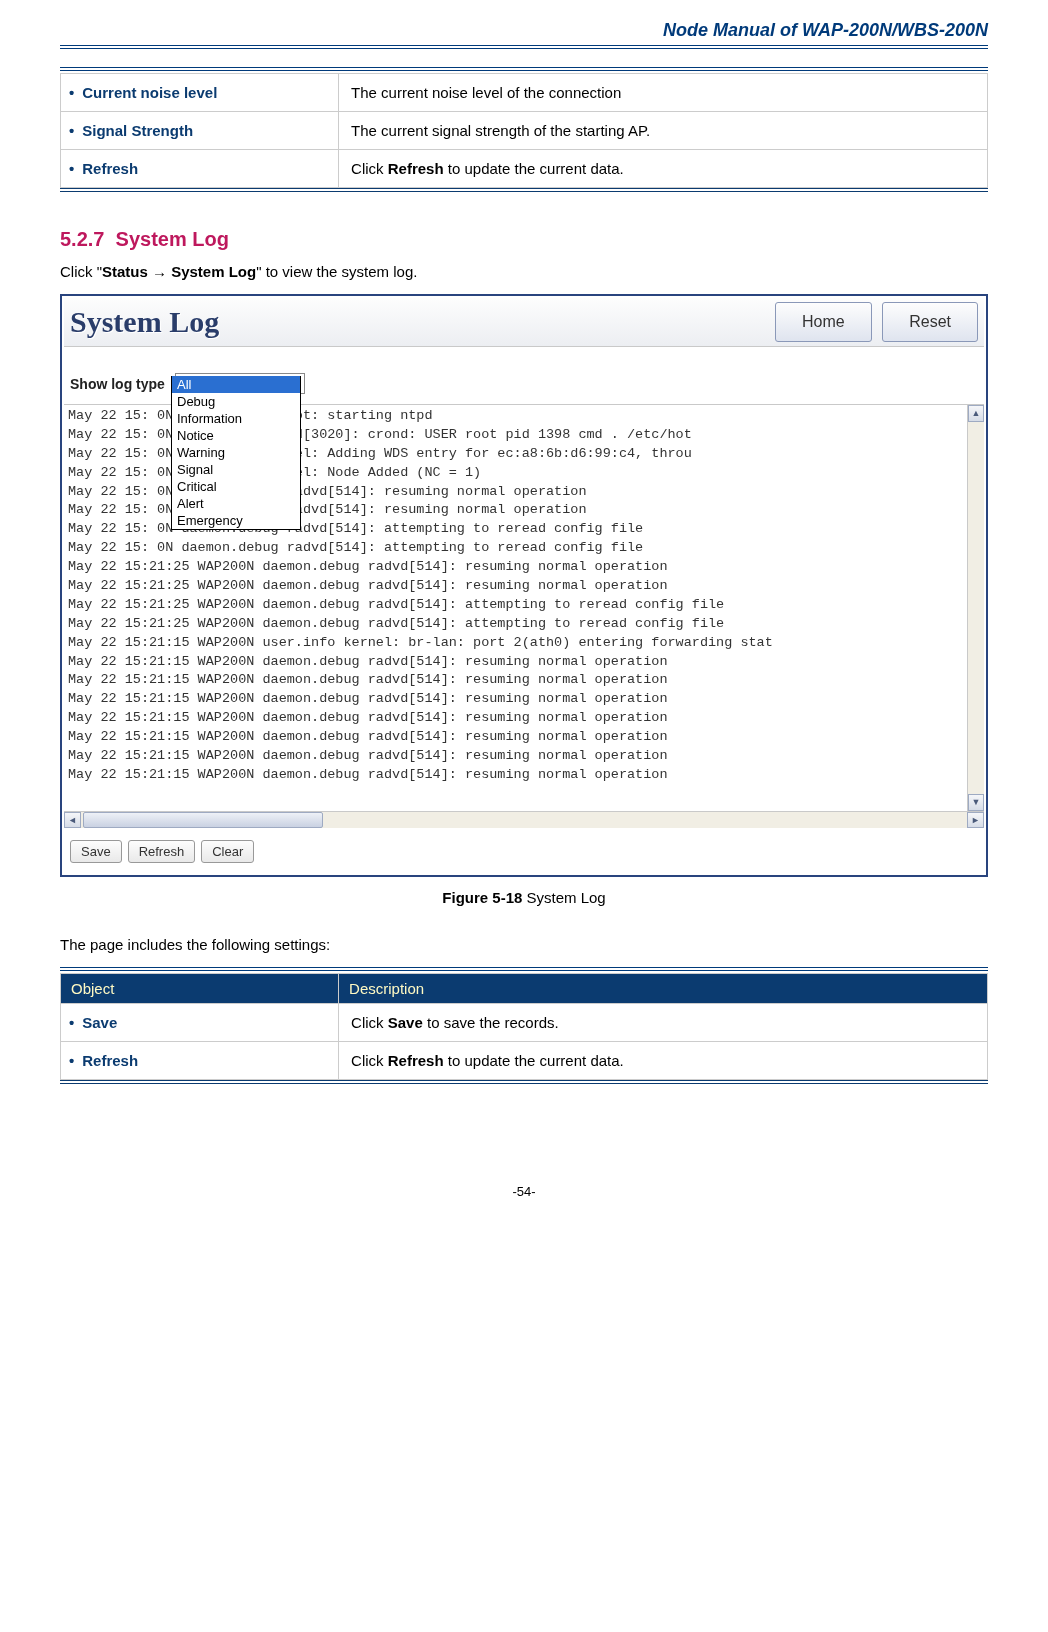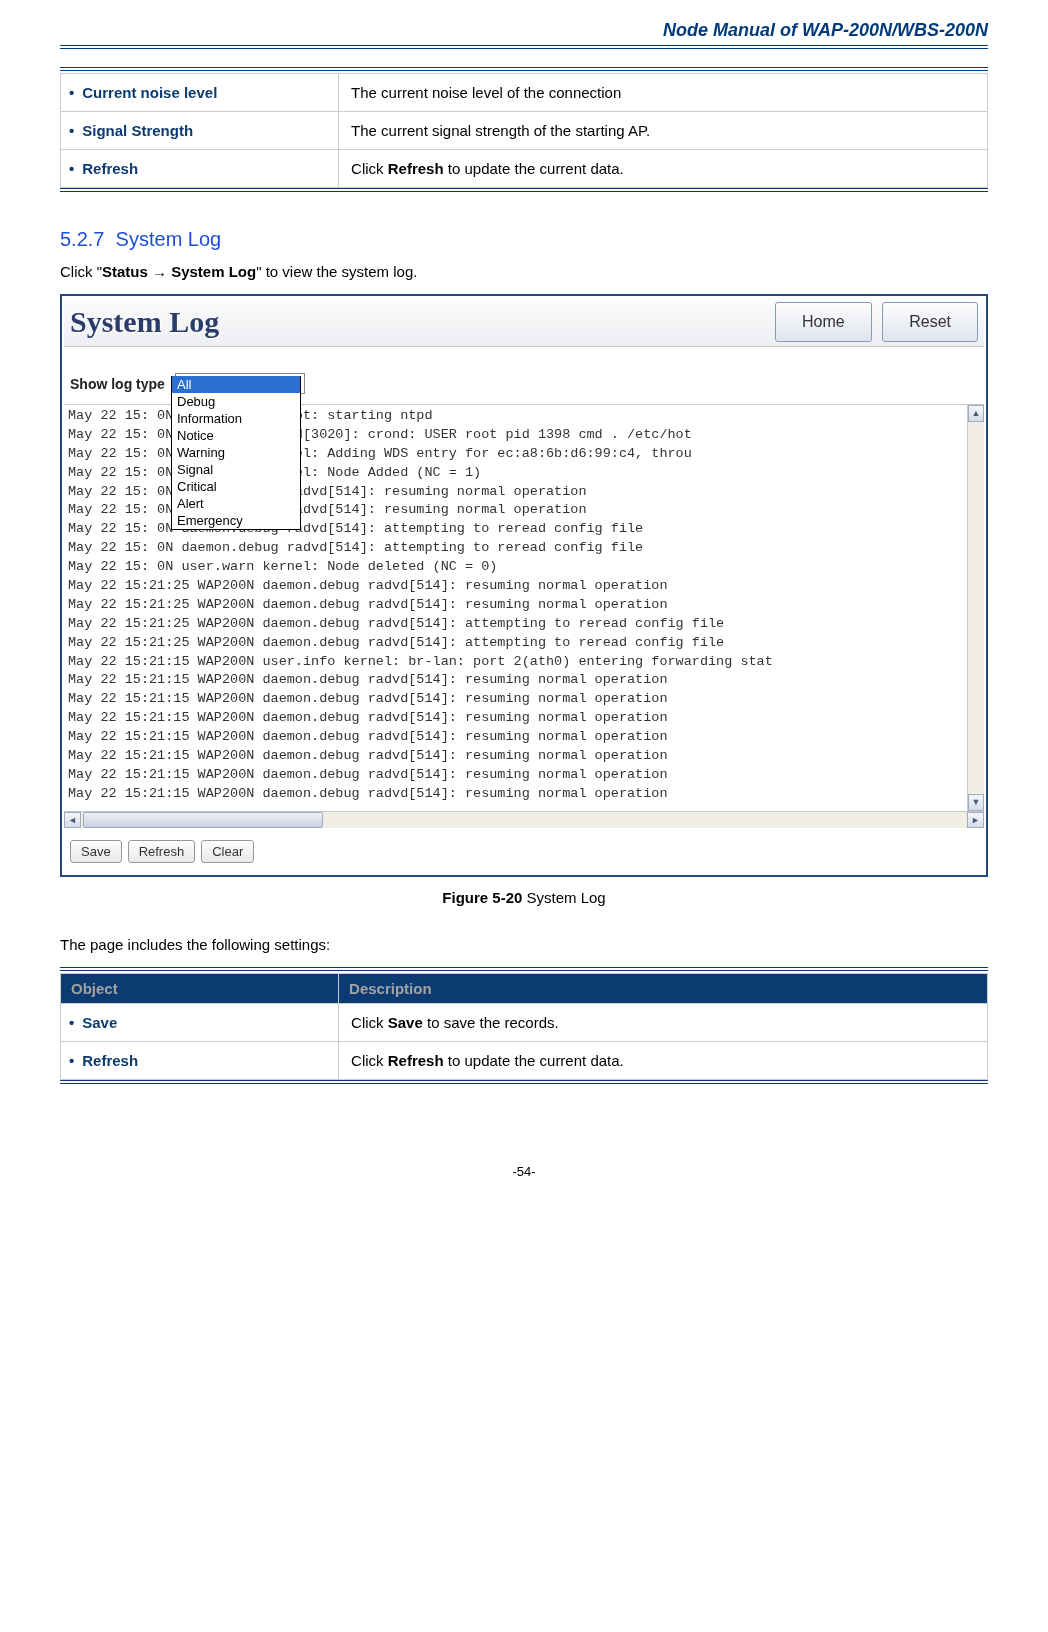--- a/index.html
+++ b/index.html
@@ -27,25 +27,25 @@
   .double-bar {
     border-top: 4px double #003a7a;
     margin-bottom: 2px;
   }
   table.param {
     width: 100%;
     border-collapse: collapse;
   }
   table.param th {
     background: #0b3b70;
-    color: #a3a3a3;
+    color: #fef9c3;
     text-align: left;
     padding: 6px 10px;
     font-size: 15px;
-    font-weight: bold;
+    font-weight: normal;
     border: 1px solid #ccc;
   }
   table.param td {
     border: 1px solid #ccc;
     padding: 10px 12px;
     font-size: 15px;
     vertical-align: middle;
   }
   table.param td.obj {
     width: 30%;
@@ -58,22 +58,22 @@
     padding-right: 8px;
     font-weight: bold;
   }
   .double-bar-bottom {
     border-top: 4px double #0b3b70;
     margin-top: 0;
   }
   h3.section {
     font-size: 20px;
     margin: 36px 0 12px 0;
-    font-weight: normal;
-    color: #1d4ed8;
+    font-weight: bold;
+    color: #be185d;
   }
   .body-text {
     font-size: 15px;
     margin: 8px 0 14px 0;
   }
   .screenshot-box {
     border: 2px solid #29447e;
     padding: 2px;
     background: #fff;
   }
@@ -235,21 +235,21 @@
     font-family: Tahoma, Arial, sans-serif;
   }
   .fig-caption {
     text-align: center;
     font-size: 15px;
     margin: 12px 0 30px 0;
   }
   .page-num {
     text-align: center;
     font-size: 13px;
-    margin-top: 80px;
+    margin-top: 100px;
     color: #000;
   }
   .log-layer {
     position: relative;
   }
   .dropdown-overlay {
     position: absolute;
     top: -29px;
     left: 0;
   }
@@ -313,21 +313,20 @@
       <div class="log-layer">
         <div class="log-area" id="log-area">
             <span class="log-line">May 22 15:             0N user.notice root: starting ntpd</span>
             <span class="log-line">May 22 15:             0N cron.info crond[3020]: crond: USER root pid 1398 cmd . /etc/hot</span>
             <span class="log-line">May 22 15:             0N user.warn kernel: Adding WDS entry for ec:a8:6b:d6:99:c4, throu</span>
             <span class="log-line">May 22 15:             0N user.warn kernel: Node Added (NC = 1)</span>
             <span class="log-line">May 22 15:             0N daemon.debug radvd[514]: resuming normal operation</span>
             <span class="log-line">May 22 15:             0N daemon.debug radvd[514]: resuming normal operation</span>
             <span class="log-line">May 22 15:             0N daemon.debug radvd[514]: attempting to reread config file</span>
             <span class="log-line">May 22 15:             0N daemon.debug radvd[514]: attempting to reread config file</span>
-            <span class="log-line">May 22 15:             0N user.warn kernel: Node deleted (NC = 0)</span>
             <span class="log-line">May 22 15:21:25 WAP200N daemon.debug radvd[514]: resuming normal operation</span>
             <span class="log-line">May 22 15:21:25 WAP200N daemon.debug radvd[514]: resuming normal operation</span>
             <span class="log-line">May 22 15:21:25 WAP200N daemon.debug radvd[514]: attempting to reread config file</span>
             <span class="log-line">May 22 15:21:25 WAP200N daemon.debug radvd[514]: attempting to reread config file</span>
             <span class="log-line">May 22 15:21:15 WAP200N user.info kernel: br-lan: port 2(ath0) entering forwarding stat</span>
             <span class="log-line">May 22 15:21:15 WAP200N daemon.debug radvd[514]: resuming normal operation</span>
             <span class="log-line">May 22 15:21:15 WAP200N daemon.debug radvd[514]: resuming normal operation</span>
             <span class="log-line">May 22 15:21:15 WAP200N daemon.debug radvd[514]: resuming normal operation</span>
             <span class="log-line">May 22 15:21:15 WAP200N daemon.debug radvd[514]: resuming normal operation</span>
             <span class="log-line">May 22 15:21:15 WAP200N daemon.debug radvd[514]: resuming normal operation</span>
@@ -363,21 +362,21 @@
     </div>
 
     <div class="bottom-btn-row">
       <span class="small-btn">Save</span>
       <span class="small-btn">Refresh</span>
       <span class="small-btn">Clear</span>
     </div>
   </div>
 
   <p class="fig-caption">
-    <strong>Figure 5-20</strong><span> System Log</span>
+    <strong>Figure 5-18</strong><span> System Log</span>
   </p>
 
   <p class="body-text">The page includes the following settings:</p>
 
   <div class="double-bar"></div>
   <table class="param">
     <thead>
       <tr>
         <th>Object</th>
         <th>Description</th>

